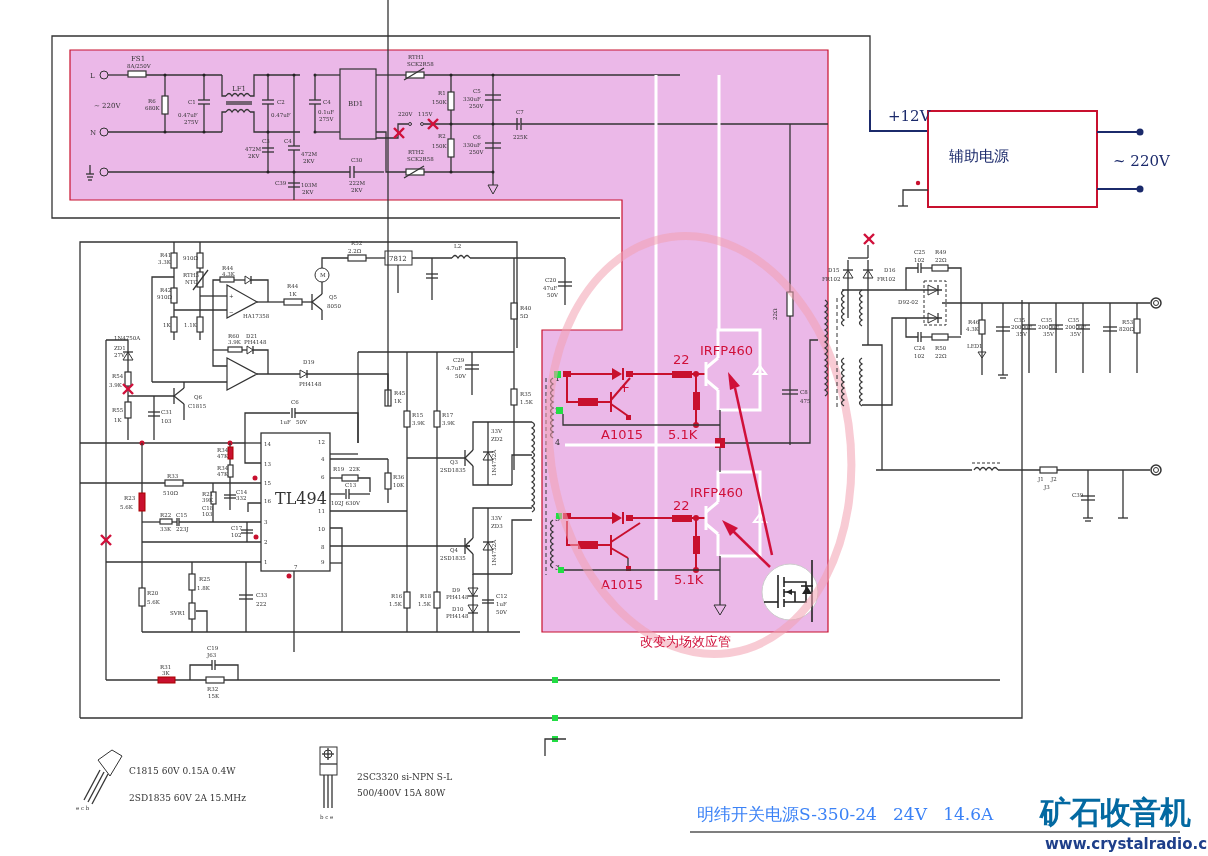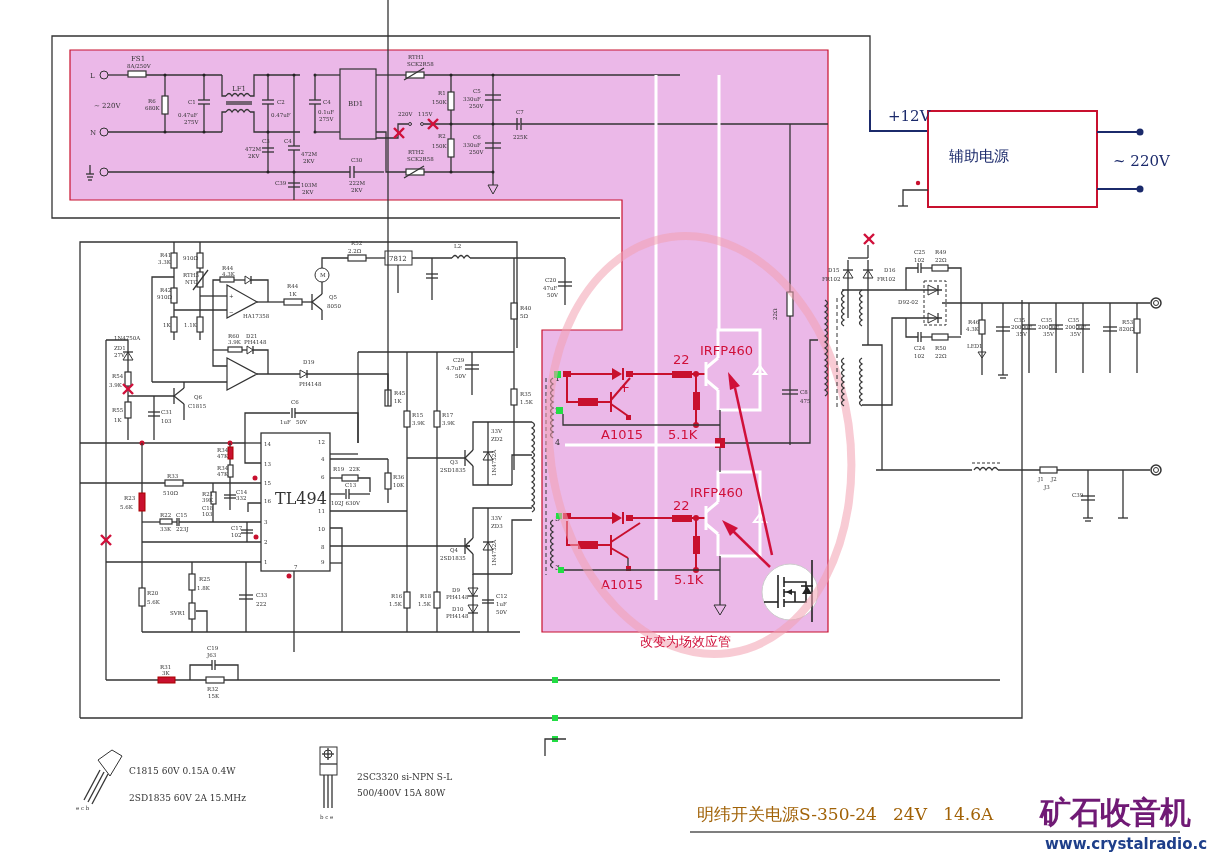--- a/index.html
+++ b/index.html
@@ -16,22 +16,22 @@
   .rdot{fill:#c8102e;}
   .gdot{fill:#22dd44;}
   .t{font-family:"DejaVu Serif",serif;font-size:7px;fill:#333;}
   .ts{font-family:"DejaVu Serif",serif;font-size:5.5px;fill:#333;}
   .tm{font-family:"DejaVu Serif",serif;font-size:9px;fill:#333;}
   .tb{font-family:"DejaVu Serif",serif;font-size:16px;fill:#333;}
   .tr{font-family:"DejaVu Sans",sans-serif;font-size:13px;fill:#d0103a;}
   .tn{font-family:"DejaVu Serif",serif;font-size:15px;fill:#1b2a6b;}
   .x{stroke:#d0103a;stroke-width:2.4;}
   .pinknum{font-family:"DejaVu Serif",serif;font-size:8px;fill:#333;}
-  #caption{position:absolute;left:697px;top:803px;font-size:17px;color:#a16207;font-family:"DejaVu Serif",serif;white-space:pre;}
-  #logo{position:absolute;left:1040px;top:792px;font-family:"DejaVu Sans",sans-serif;font-weight:bold;font-size:31px;color:#701a75;letter-spacing:-1px;}
+  #caption{position:absolute;left:697px;top:803px;font-size:17px;color:#3b82f6;font-family:"DejaVu Serif",serif;white-space:pre;}
+  #logo{position:absolute;left:1040px;top:792px;font-family:"DejaVu Sans",sans-serif;font-weight:bold;font-size:31px;color:#0369a1;letter-spacing:-1px;}
   #url{position:absolute;left:1045px;top:835px;font-family:"DejaVu Sans",sans-serif;font-weight:bold;font-size:15px;color:#1e3f8a;}
 </style>
 </head>
 <body>
 
 <svg id="sch" width="1208" height="856" viewBox="0 0 1208 856">
   <defs>
     <radialGradient id="glow" cx="50%" cy="50%" r="50%">
       <stop offset="85%" stop-color="#ff9aa8" stop-opacity="0"></stop>
       <stop offset="100%" stop-color="#e05070" stop-opacity="0.55"></stop>

